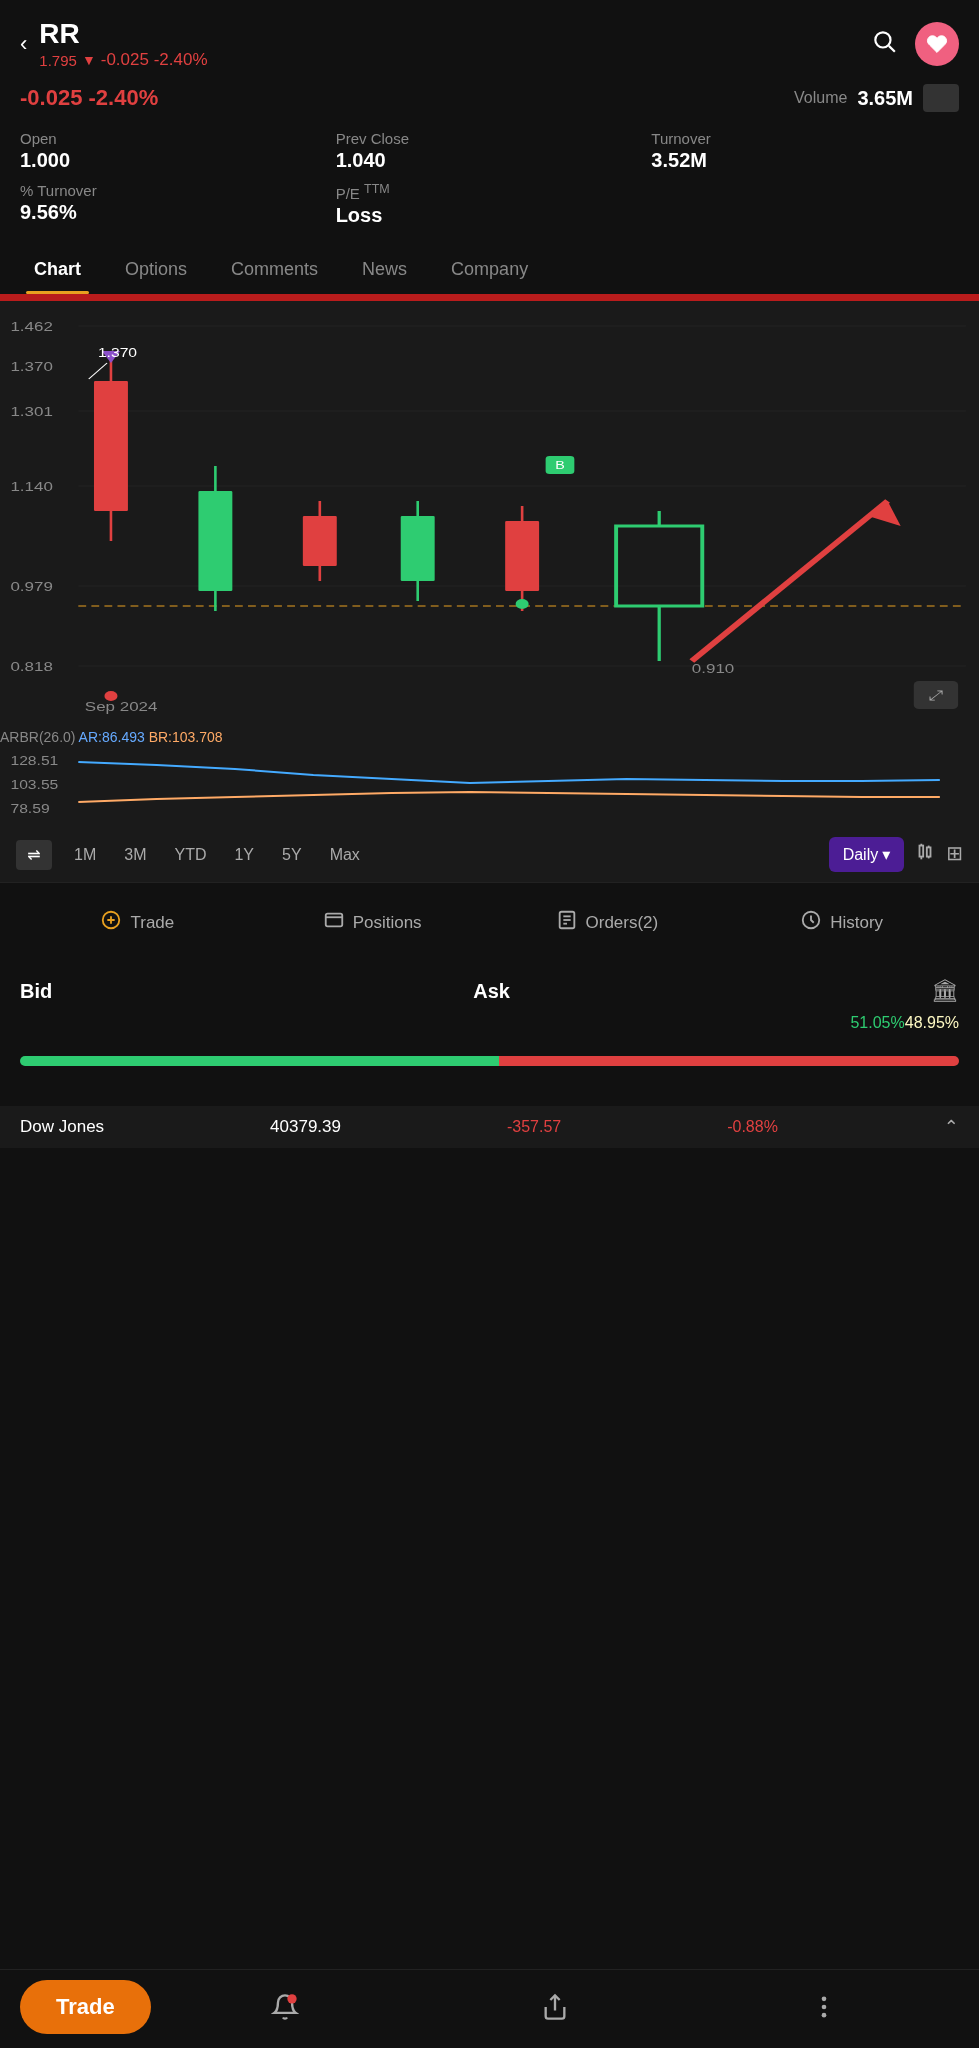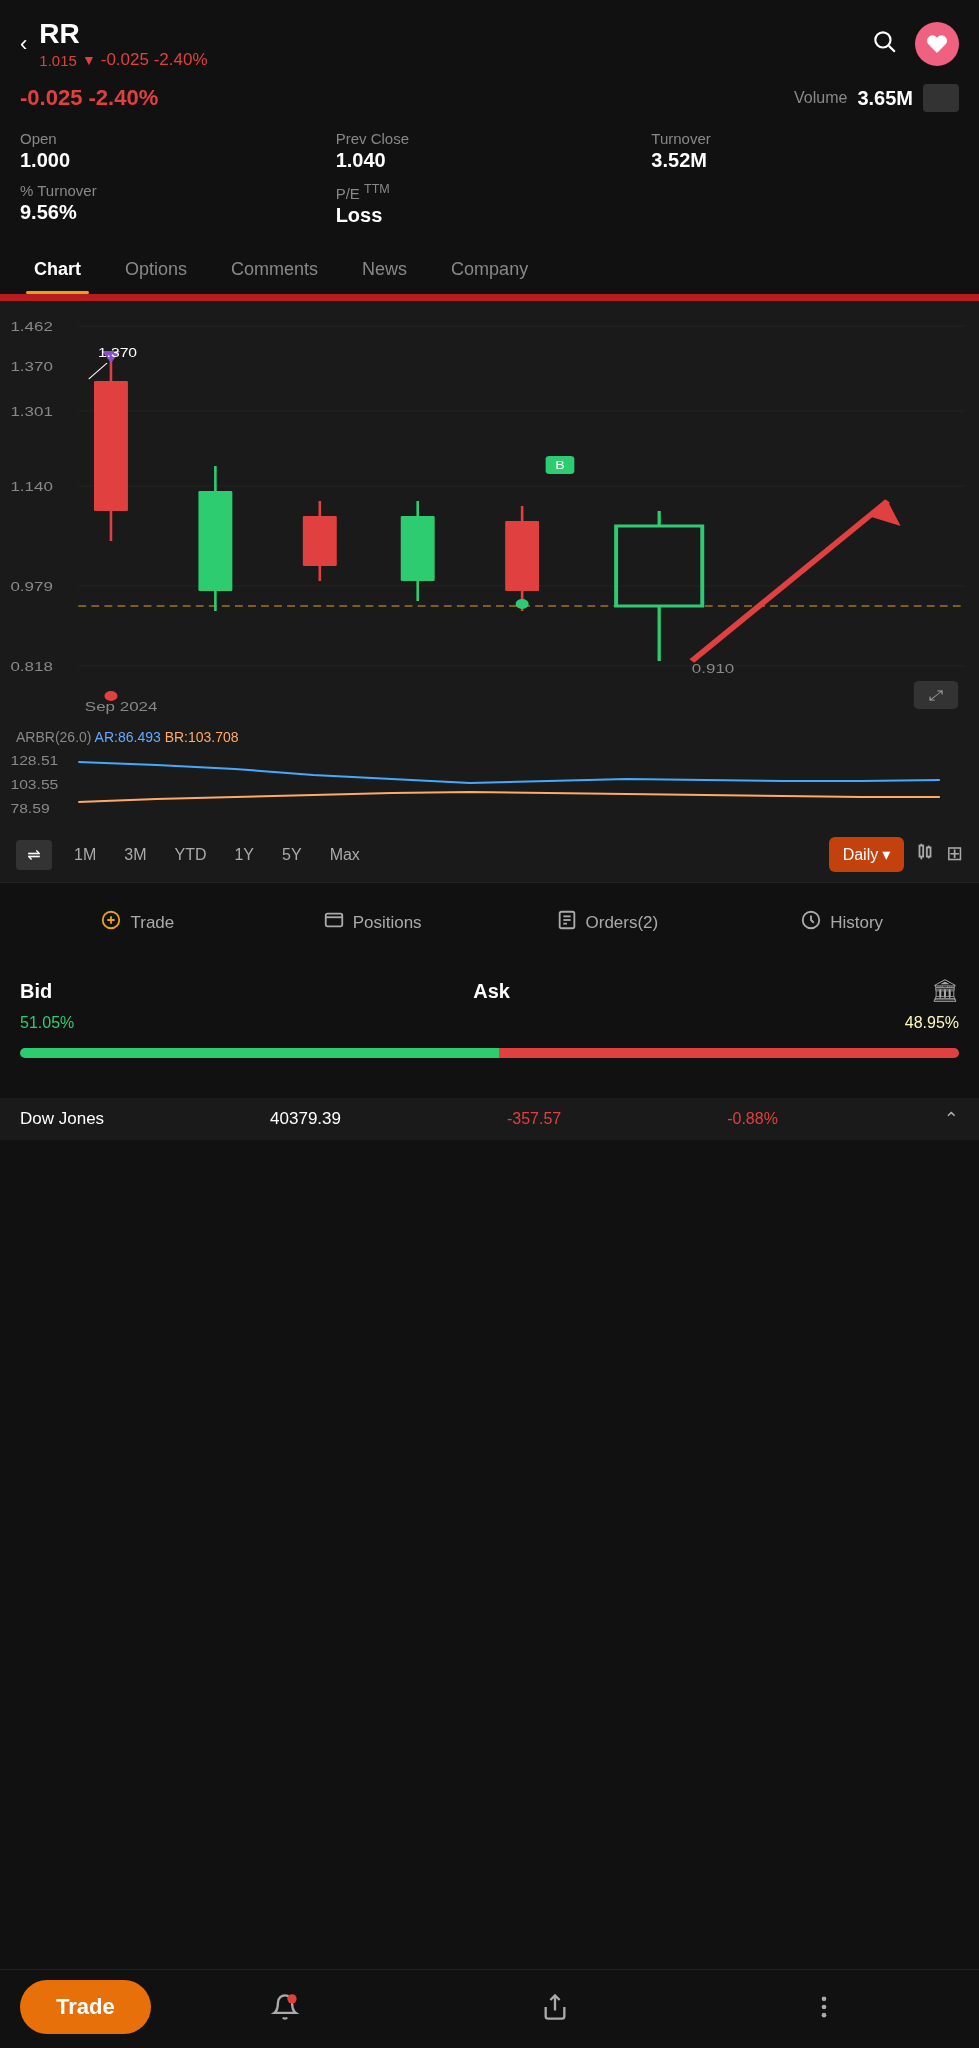--- a/index.html
+++ b/index.html
@@ -94,21 +94,21 @@
     }
 
     .candlestick-chart {
       width: 100%;
       height: 420px;
       position: relative;
     }
 
     
     .arbr-label {
-      padding: 8px 16px 2px;
+      padding: 8px 0 2px;
       font-size: 14px;
       color: #888;
     }
     .arbr-label span.ar { color: #6af; }
     .arbr-label span.br { color: #fa6; }
 
     .indicator-chart {
       width: 100%;
       height: 80px;
       position: relative;
@@ -132,21 +132,21 @@
       font-size: 16px;
     }
     .time-btn {
       padding: 6px 14px;
       font-size: 16px;
       color: #aaa;
       cursor: pointer;
       border-radius: 4px;
     }
     .daily-btn {
-      background: #c2410c;
+      background: #4c1d95;
       color: #fff;
       border-radius: 6px;
       padding: 8px 14px;
       font-size: 16px;
       cursor: pointer;
       display: flex; align-items: center; gap: 4px;
       margin-left: auto;
     }
     .chart-tools { display: flex; gap: 10px; margin-left: 10px; }
     .chart-tool-btn { font-size: 20px; color: #aaa; cursor: pointer; }
@@ -184,22 +184,22 @@
       margin-bottom: 10px;
     }
     .bid-label { font-size: 20px; font-weight: 600; color: #fff; }
     .ask-label { font-size: 20px; font-weight: 600; color: #fff; }
     .bank-icon { font-size: 22px; color: #aaa; }
     .bid-pct { color: #2ecc71; font-size: 16px; margin-bottom: 4px; }
     .ask-pct { color: #fef9c3; font-size: 16px; margin-bottom: 4px; text-align: right; }
 
     .pct-row {
       display: flex;
-      justify-content: space-between;
-      margin-bottom: 12px;
+      justify-content: flex-end;
+      margin-bottom: 20px;
     }
 
     .bar-container {
       display: flex;
       height: 10px;
       border-radius: 5px;
       overflow: hidden;
       margin-bottom: 14px;
     }
     .bar-green { background: #2ecc71; flex: 51.05; }
@@ -269,21 +269,21 @@
   </style>
 </head>
 <body>
 
 <div class="header">
   <div class="header-left">
     <span class="back-btn">‹</span>
     <div>
       <div class="stock-title">RR</div>
       <div style="display:flex;align-items:center;gap:5px;">
-        <span style="color:#e04040;font-size:15px;">1.015</span>
+        <span style="color:#e04040;font-size:15px;">1.795</span>
         <span class="stock-arrow">▼</span>
         <span class="stock-price-sub">-0.025 -2.40%</span>
       </div>
     </div>
   </div>
   <div class="header-right">
     <span class="search-icon-btn">
       <svg width="26" height="26" viewBox="0 0 24 24" fill="none" stroke="#fff" stroke-width="2">
         <circle cx="11" cy="11" r="7"></circle>
           <line x1="16.5" y1="16.5" x2="22" y2="22"></line>

